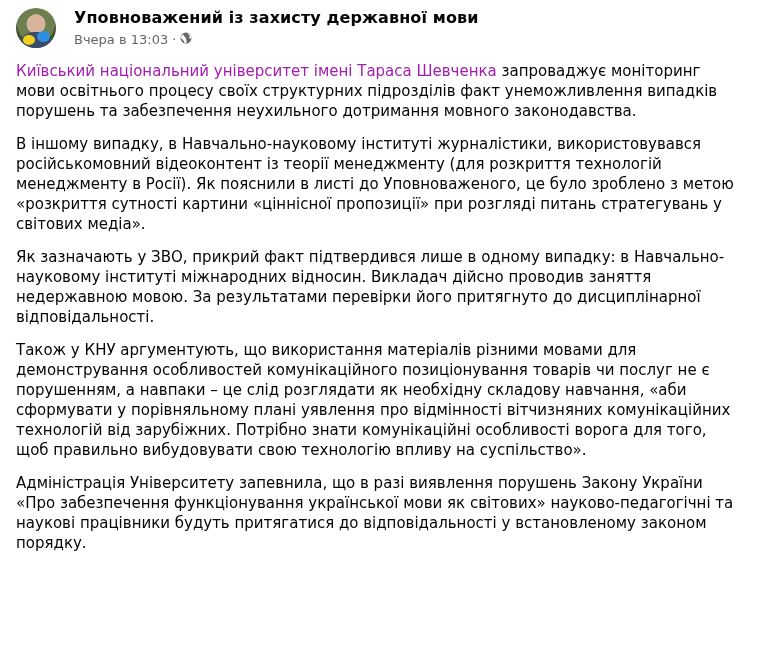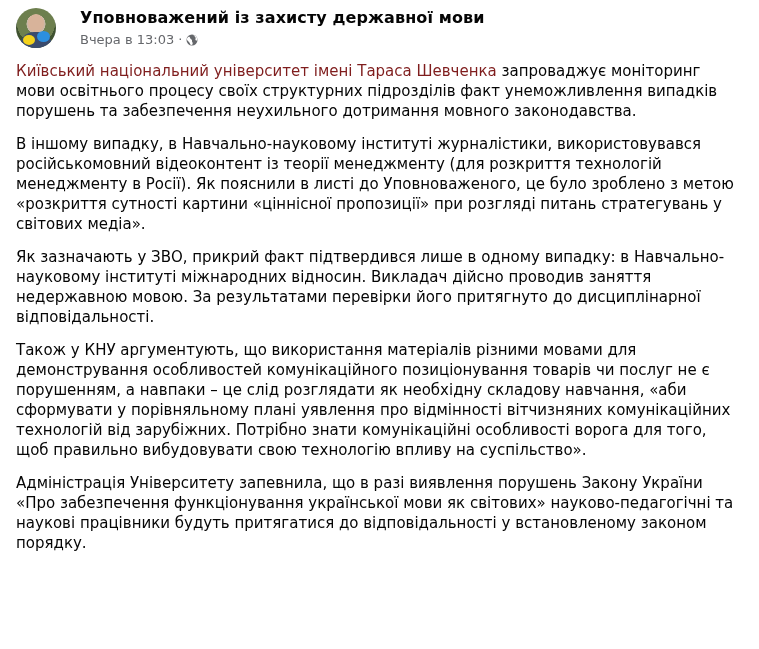--- a/index.html
+++ b/index.html
@@ -24,39 +24,39 @@
     border-radius: 14px 14px 0 0; background: #3a4b6e;
   }
   .avatar .badge-yellow {
     position: absolute; left: 7px; top: 27px; width: 12px; height: 10px;
     border-radius: 50%; background: #f4d21c;
   }
   .avatar .badge-blue {
     position: absolute; left: 21px; top: 23px; width: 13px; height: 11px;
     border-radius: 50%; background: #2c8fe0;
   }
-  .meta { margin-left: 24px; }
+  .meta { margin-left: 18px; }
   .author {
     font-size: 16px; font-weight: bold; line-height: 20px; margin-top: 0px;
     color: #050505; letter-spacing: 0.1px;
   }
   .sub {
-    display: flex; align-items: center; margin-top: 4px;
+    display: flex; margin-top: 4px;
     font-size: 13px; color: #65676b; line-height: 16px;
   }
   .sub .dot { margin: 0 4px; }
   .globe {
     width: 12px; height: 12px; display: inline-block;
   }
   .content {
     position: absolute; left: 16px; top: 61px; width: 720px;
     font-size: 15px; line-height: 20px; color: #050505;
   }
   .content p { margin: 0 0 13px 0; }
-  .link { color: #7f1d1d; cursor: pointer; }
+  .link { color: #a21caf; cursor: pointer; }
 </style>
 </head>
 <body>
 
 <div class="post">
   <div class="header">
     <div class="avatar">
       <div class="face"></div>
       <div class="body"></div>
       <div class="badge-yellow"></div>

